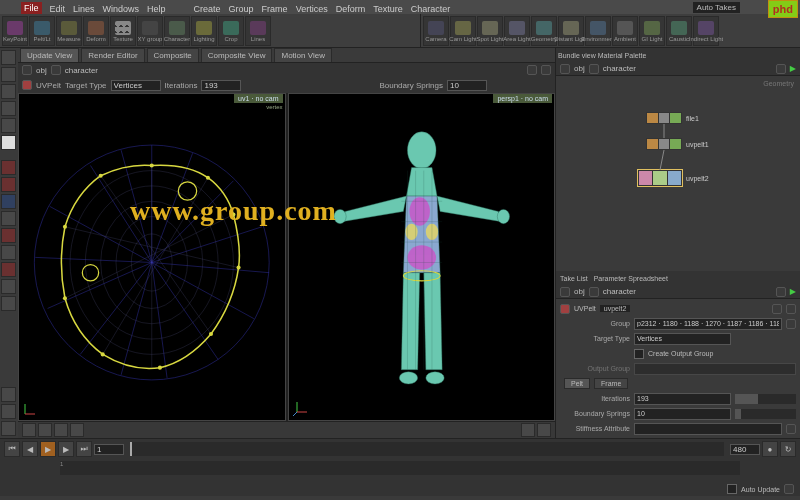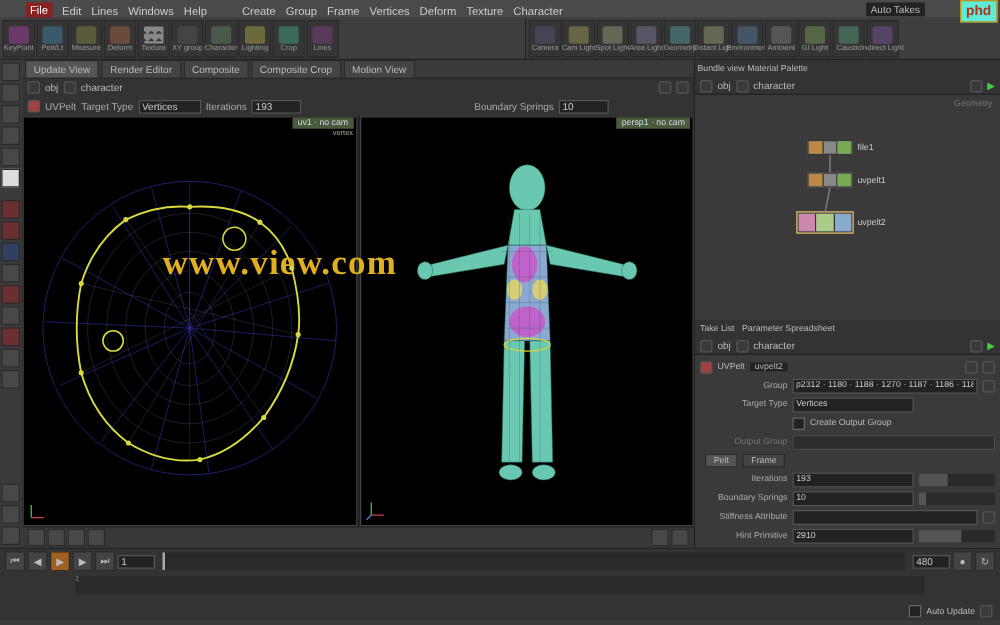--- a/index.html
+++ b/index.html
@@ -1,21 +1,21 @@
 <!DOCTYPE html>
 <html><head>
 <meta charset="utf-8">
 <style>
 * { margin:0; padding:0; box-sizing:border-box; font-family:Arial,sans-serif; }
 body { width:800px; height:500px; background:#3a3a3a; color:#bbb; font-size:9px; overflow:hidden; position:relative; }
 .topmenu { height:14px; background:#4a4a4a; display:flex; padding:0 21px; gap:8px; align-items:flex-end; font-size:9px; }
 .topmenu span { color:#ccc; }
 .topmenu .red { background:#8a2020; color:#fff; padding:1px 3px; }
 .autotakes { position:absolute; right:60px; top:2px; background:#222; padding:1px 4px; font-size:8px; }
-.phd { position:absolute; right:2px; top:0; background:#5eead4; color:#b03020; font-weight:bold; padding:2px 4px; font-size:11px; border:1px solid #c09010; }
+.phd { position:absolute; right:2px; top:0; background:#84cc16; color:#b03020; font-weight:bold; padding:2px 4px; font-size:11px; border:1px solid #c09010; }
 .shelf { height:34px; background:#3e3e3e; display:flex; border-bottom:1px solid #222; }
 .shelf-left { flex:1; display:flex; gap:1px; padding:2px; }
 .shelf-right { width:380px; display:flex; gap:1px; padding:2px; border-left:1px solid #222; }
 .shelf-item { width:26px; height:30px; background:#353535; display:flex; flex-direction:column; align-items:center; justify-content:center; border:1px solid #2a2a2a; }
 .shelf-icon { width:16px; height:14px; background:#555; border-radius:2px; }
 .shelf-label { font-size:6px; color:#999; margin-top:1px; white-space:nowrap; overflow:hidden; }
 .mainrow { display:flex; height:390px; }
 .leftbar { width:18px; background:#3a3a3a; display:flex; flex-direction:column; gap:2px; padding:2px 1px; }
 .leftbar .tbtn { width:15px; height:15px; background:#484848; border:1px solid #2a2a2a; }
 .leftbar .tbtn.red { background:#6a3030; }
@@ -204,21 +204,21 @@
     <div class="tbtn"></div>
     <div class="tbtn"></div>
     <div class="tbtn"></div>
   </div>
 
   <div class="centerarea">
     <div class="tabrow">
       <div class="tab active">Update View</div>
       <div class="tab">Render Editor</div>
       <div class="tab">Composite</div>
-      <div class="tab">Composite Crop</div>
+      <div class="tab">Composite View</div>
       <div class="tab">Motion View</div>
     </div>
     <div class="pathrow">
       <div class="bullet"></div>
       <span>obj</span>
       <div class="bullet"></div>
       <span>character</span>
       <div style="flex:1"></div>
       <div class="bullet"></div>
       <div class="bullet"></div>
@@ -446,27 +446,20 @@
         <input class="prop-val" style="flex: 0 0 34px;" value="10">
         <div class="prop-slider">
             <div class="fill" style="width:10%"></div>
           </div>
       </div>
       <div class="prop-row">
         <span class="prop-lbl">Stiffness Attribute</span>
         <input class="prop-val" style="">
         <div class="bullet"></div>
       </div>
-      <div class="prop-row">
-        <span class="prop-lbl">Hint Primitive</span>
-        <input class="prop-val" style="flex: 0 0 34px;" value="2910">
-        <div class="prop-slider">
-            <div class="fill" style="width:55%"></div>
-          </div>
-      </div>
     </div>
   </div>
 </div>
 
 <div class="timeline">
   <div class="tl-controls">
     <div class="tl-btn">⏮</div>
     <div class="tl-btn">◀</div>
     <div class="tl-btn play">▶</div>
     <div class="tl-btn">▶</div>
@@ -483,13 +476,13 @@
     <div style="position:absolute;left:0;top:0;font-size:6px;color:#888">1</div>
   </div>
 </div>
 
 <div class="statusbar">
   <div class="prop-check"></div>
   <span>Auto Update</span>
   <div class="bullet"></div>
 </div>
 
-<div class="watermark">www.view.com</div>
+<div class="watermark">www.group.com</div>
 
 </body></html>

